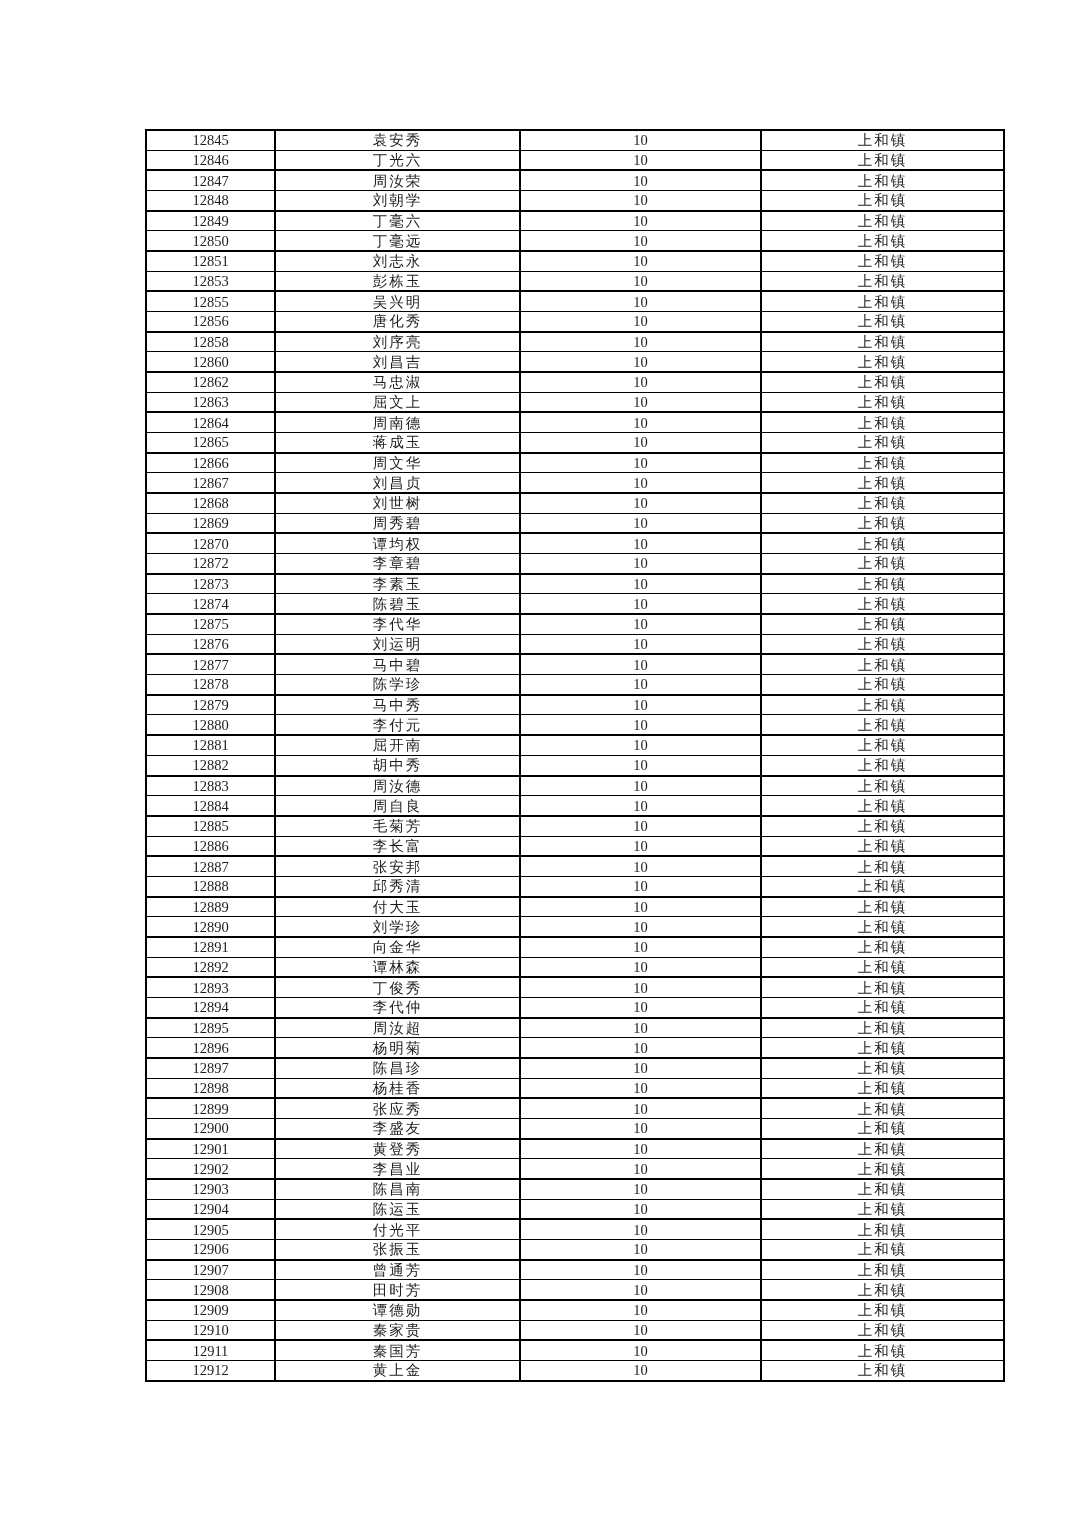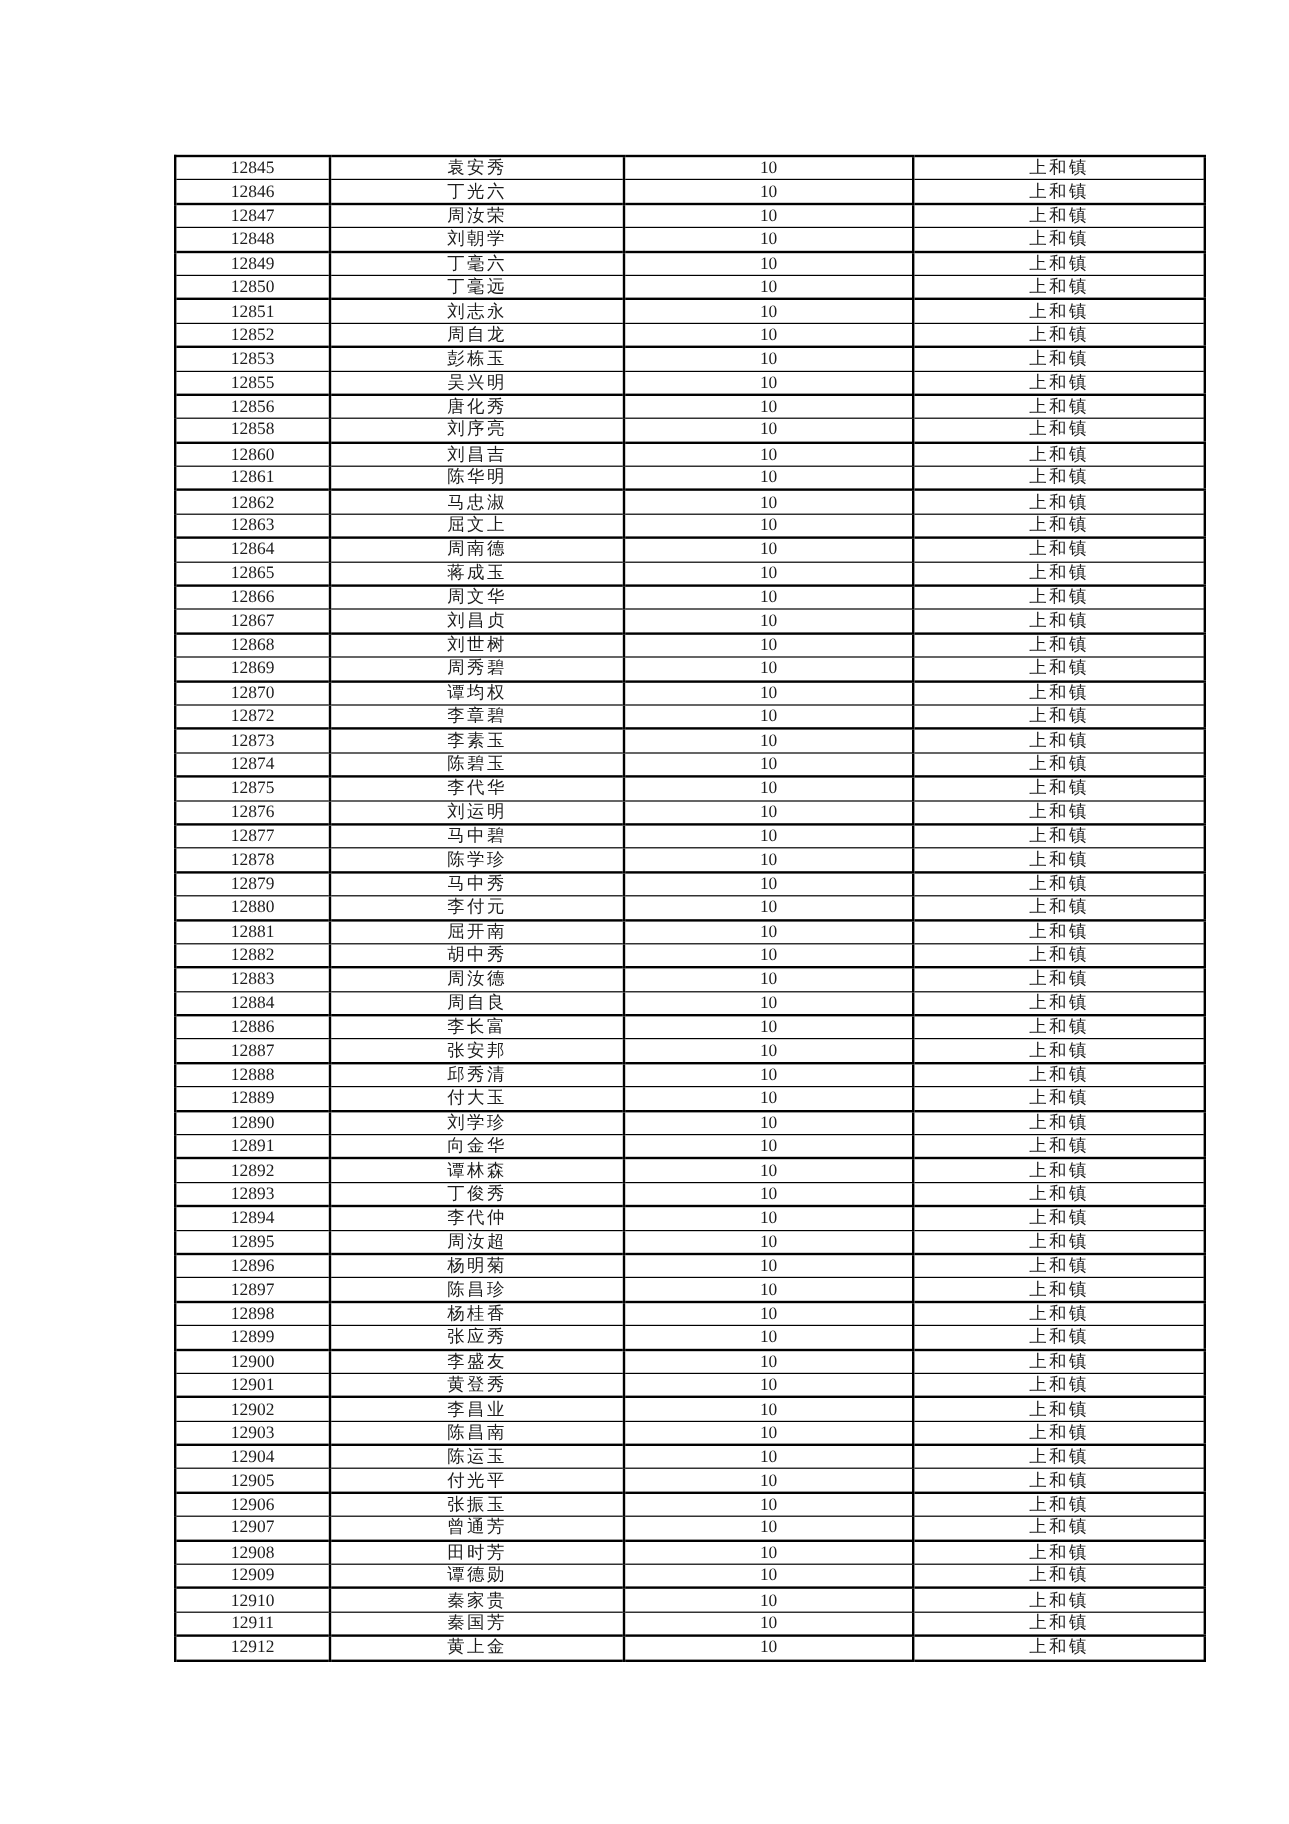--- a/index.html
+++ b/index.html
@@ -100,26 +100,20 @@
           <td class="cell-value">10</td>
           <td class="cell-town">上和镇</td>
         </tr>
         <tr>
           <td class="cell-id">12851</td>
           <td class="cell-name">刘志永</td>
           <td class="cell-value">10</td>
           <td class="cell-town">上和镇</td>
         </tr>
         <tr>
-          <td class="cell-id">12852</td>
-          <td class="cell-name">周自龙</td>
-          <td class="cell-value">10</td>
-          <td class="cell-town">上和镇</td>
-        </tr>
-        <tr>
           <td class="cell-id">12853</td>
           <td class="cell-name">彭栋玉</td>
           <td class="cell-value">10</td>
           <td class="cell-town">上和镇</td>
         </tr>
         <tr>
           <td class="cell-id">12855</td>
           <td class="cell-name">吴兴明</td>
           <td class="cell-value">10</td>
           <td class="cell-town">上和镇</td>
@@ -136,26 +130,20 @@
           <td class="cell-value">10</td>
           <td class="cell-town">上和镇</td>
         </tr>
         <tr>
           <td class="cell-id">12860</td>
           <td class="cell-name">刘昌吉</td>
           <td class="cell-value">10</td>
           <td class="cell-town">上和镇</td>
         </tr>
         <tr>
-          <td class="cell-id">12861</td>
-          <td class="cell-name">陈华明</td>
-          <td class="cell-value">10</td>
-          <td class="cell-town">上和镇</td>
-        </tr>
-        <tr>
           <td class="cell-id">12862</td>
           <td class="cell-name">马忠淑</td>
           <td class="cell-value">10</td>
           <td class="cell-town">上和镇</td>
         </tr>
         <tr>
           <td class="cell-id">12863</td>
           <td class="cell-name">屈文上</td>
           <td class="cell-value">10</td>
           <td class="cell-town">上和镇</td>
@@ -270,20 +258,26 @@
         </tr>
         <tr>
           <td class="cell-id">12883</td>
           <td class="cell-name">周汝德</td>
           <td class="cell-value">10</td>
           <td class="cell-town">上和镇</td>
         </tr>
         <tr>
           <td class="cell-id">12884</td>
           <td class="cell-name">周自良</td>
+          <td class="cell-value">10</td>
+          <td class="cell-town">上和镇</td>
+        </tr>
+        <tr>
+          <td class="cell-id">12885</td>
+          <td class="cell-name">毛菊芳</td>
           <td class="cell-value">10</td>
           <td class="cell-town">上和镇</td>
         </tr>
         <tr>
           <td class="cell-id">12886</td>
           <td class="cell-name">李长富</td>
           <td class="cell-value">10</td>
           <td class="cell-town">上和镇</td>
         </tr>
         <tr>

